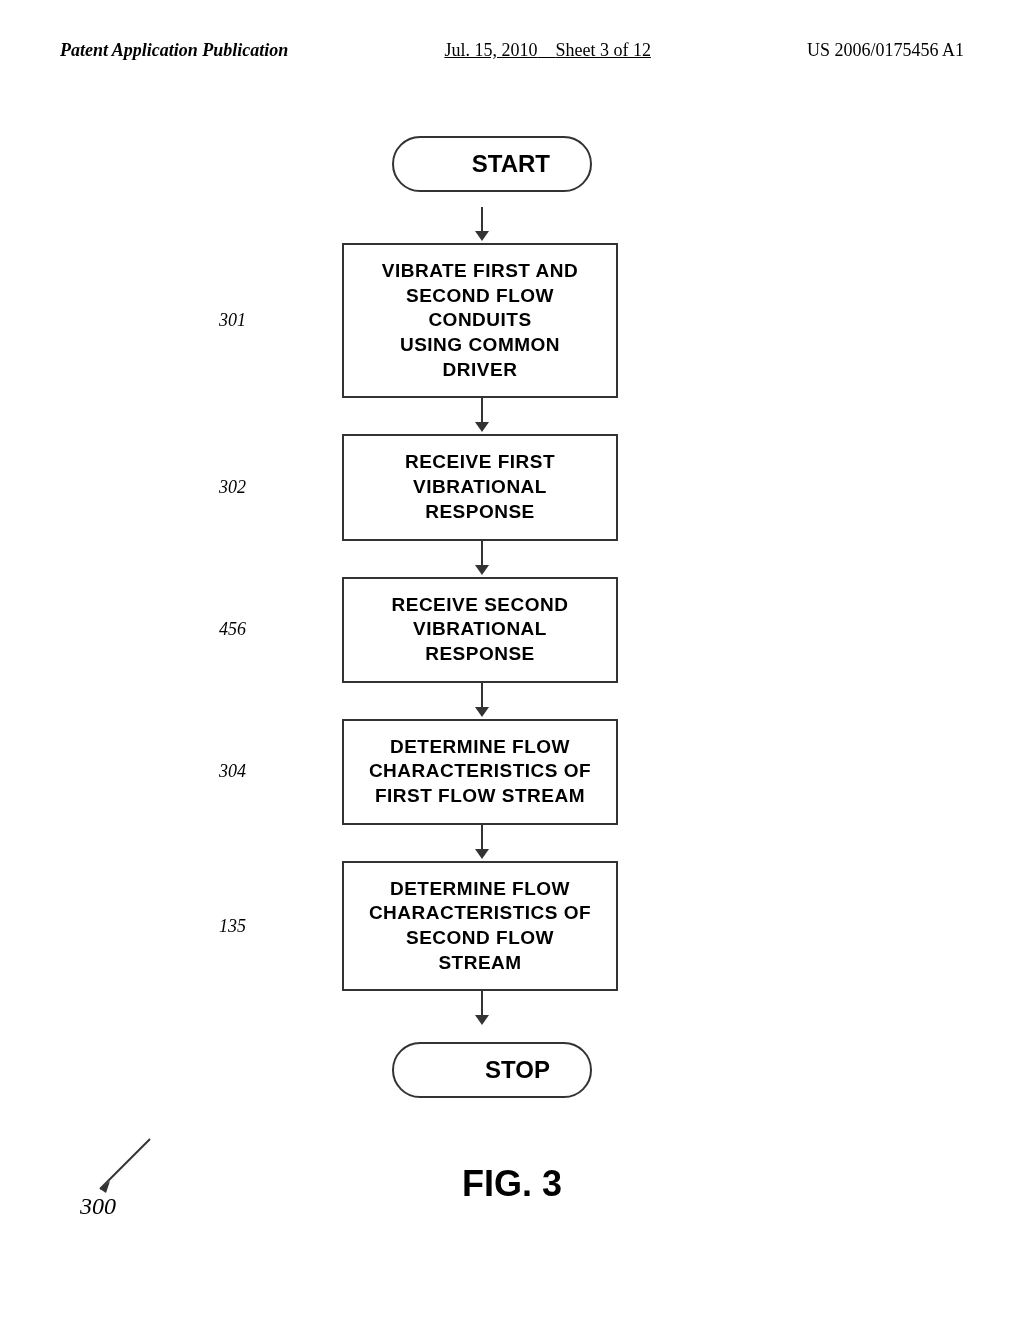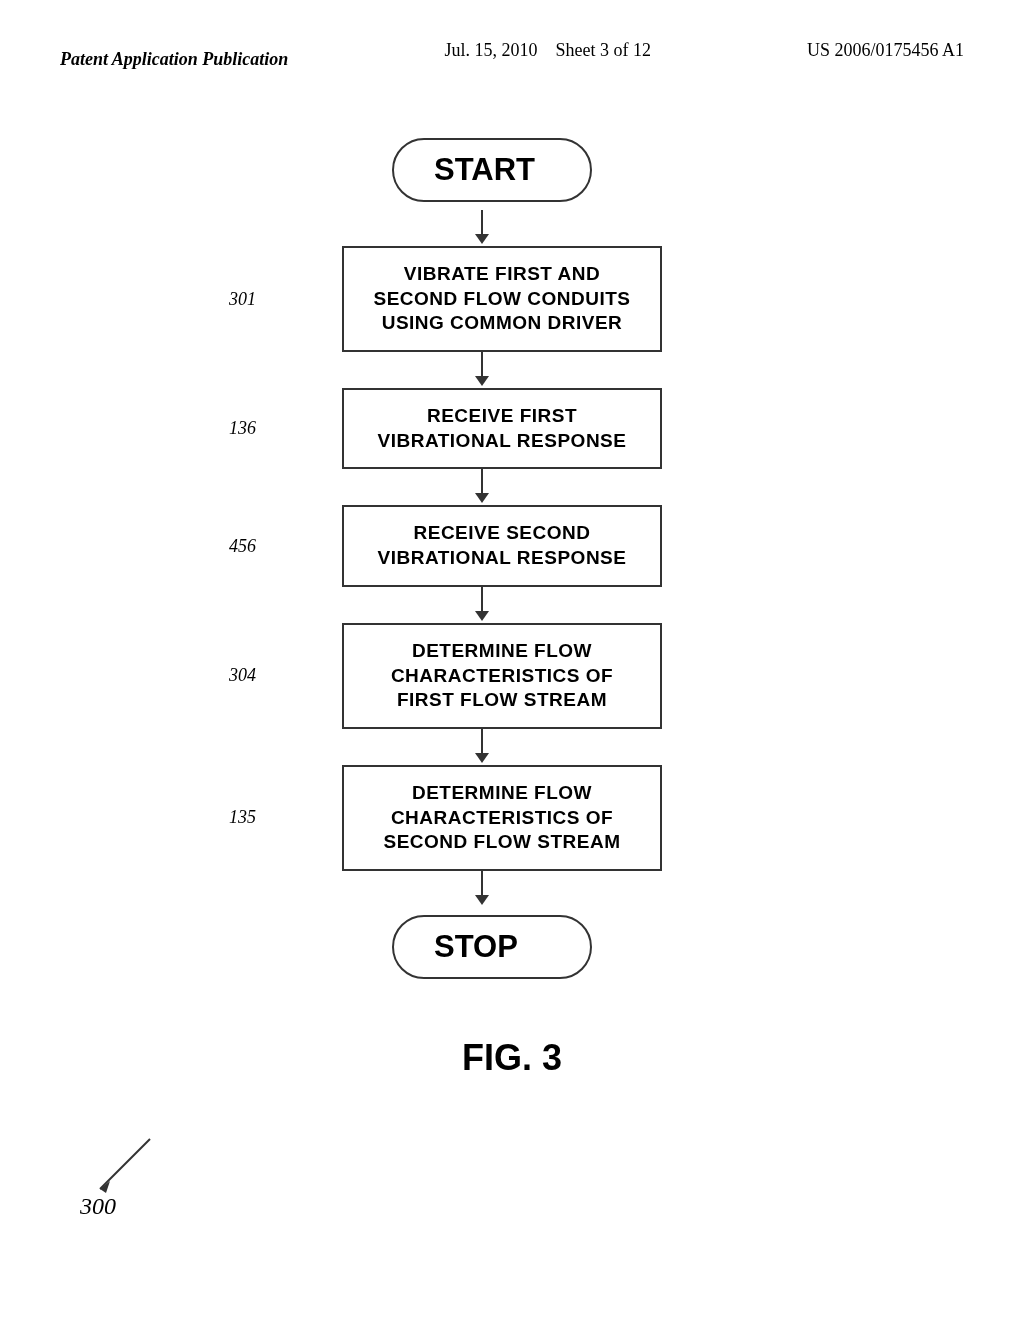--- a/index.html
+++ b/index.html
@@ -17,26 +17,26 @@
       display: flex;
       justify-content: space-between;
       align-items: flex-start;
       padding: 40px 60px 20px 60px;
       font-size: 18px;
       font-style: italic;
     }
 
     .header-left {
       font-weight: bold;
-      margin-top: 9px;
     }
 
     .header-center {
       text-align: center;
       font-style: normal;
+      text-decoration: underline;
     }
 
     .header-right {
       font-style: normal;
     }
 
     
     .flowchart-container {
       display: flex;
       flex-direction: column;
@@ -54,49 +54,49 @@
       margin-bottom: 0;
     }
 
     .step-label {
       font-size: 18px;
       font-style: italic;
       width: 80px;
       text-align: right;
       padding-right: 20px;
       position: absolute;
-      left: 34px;
+      left: 24px;
     }
 
     
     .flow-box {
       border: 2px solid #333;
       text-align: center;
       font-size: 19px;
       font-weight: bold;
       font-family: Arial, Helvetica, sans-serif;
       letter-spacing: 0.5px;
       padding: 14px 20px;
-      width: 320px;
+      width: 276px;
       margin: 0 auto;
       margin-left: 180px;
       line-height: 1.3;
     }
 
     
     .flow-oval {
       border: 2px solid #333;
       border-radius: 50px;
-      text-align: left;
-      font-size: 31px;
+      text-align: right;
+      font-size: 24px;
       font-weight: bold;
       font-family: Arial, Helvetica, sans-serif;
       padding: 12px 40px;
       width: 200px;
-      margin: 8px auto;
+      margin: 15px auto;
       margin-left: 230px;
     }
 
     
     .arrow-container {
       display: flex;
       justify-content: center;
       width: 700px;
       height: 36px;
       position: relative;
@@ -162,21 +162,21 @@
       VIBRATE FIRST AND<br>SECOND FLOW CONDUITS<br>USING COMMON DRIVER
     </div>
   </div>
 
   <div class="arrow-container">
     <div class="arrow-line"></div>
     <div class="arrow-head"></div>
   </div>
 
   <div class="flow-row">
-    <span class="step-label">136</span>
+    <span class="step-label">302</span>
     <div class="flow-box">
       RECEIVE FIRST<br>VIBRATIONAL RESPONSE
     </div>
   </div>
 
   <div class="arrow-container">
     <div class="arrow-line"></div>
     <div class="arrow-head"></div>
   </div>
 

